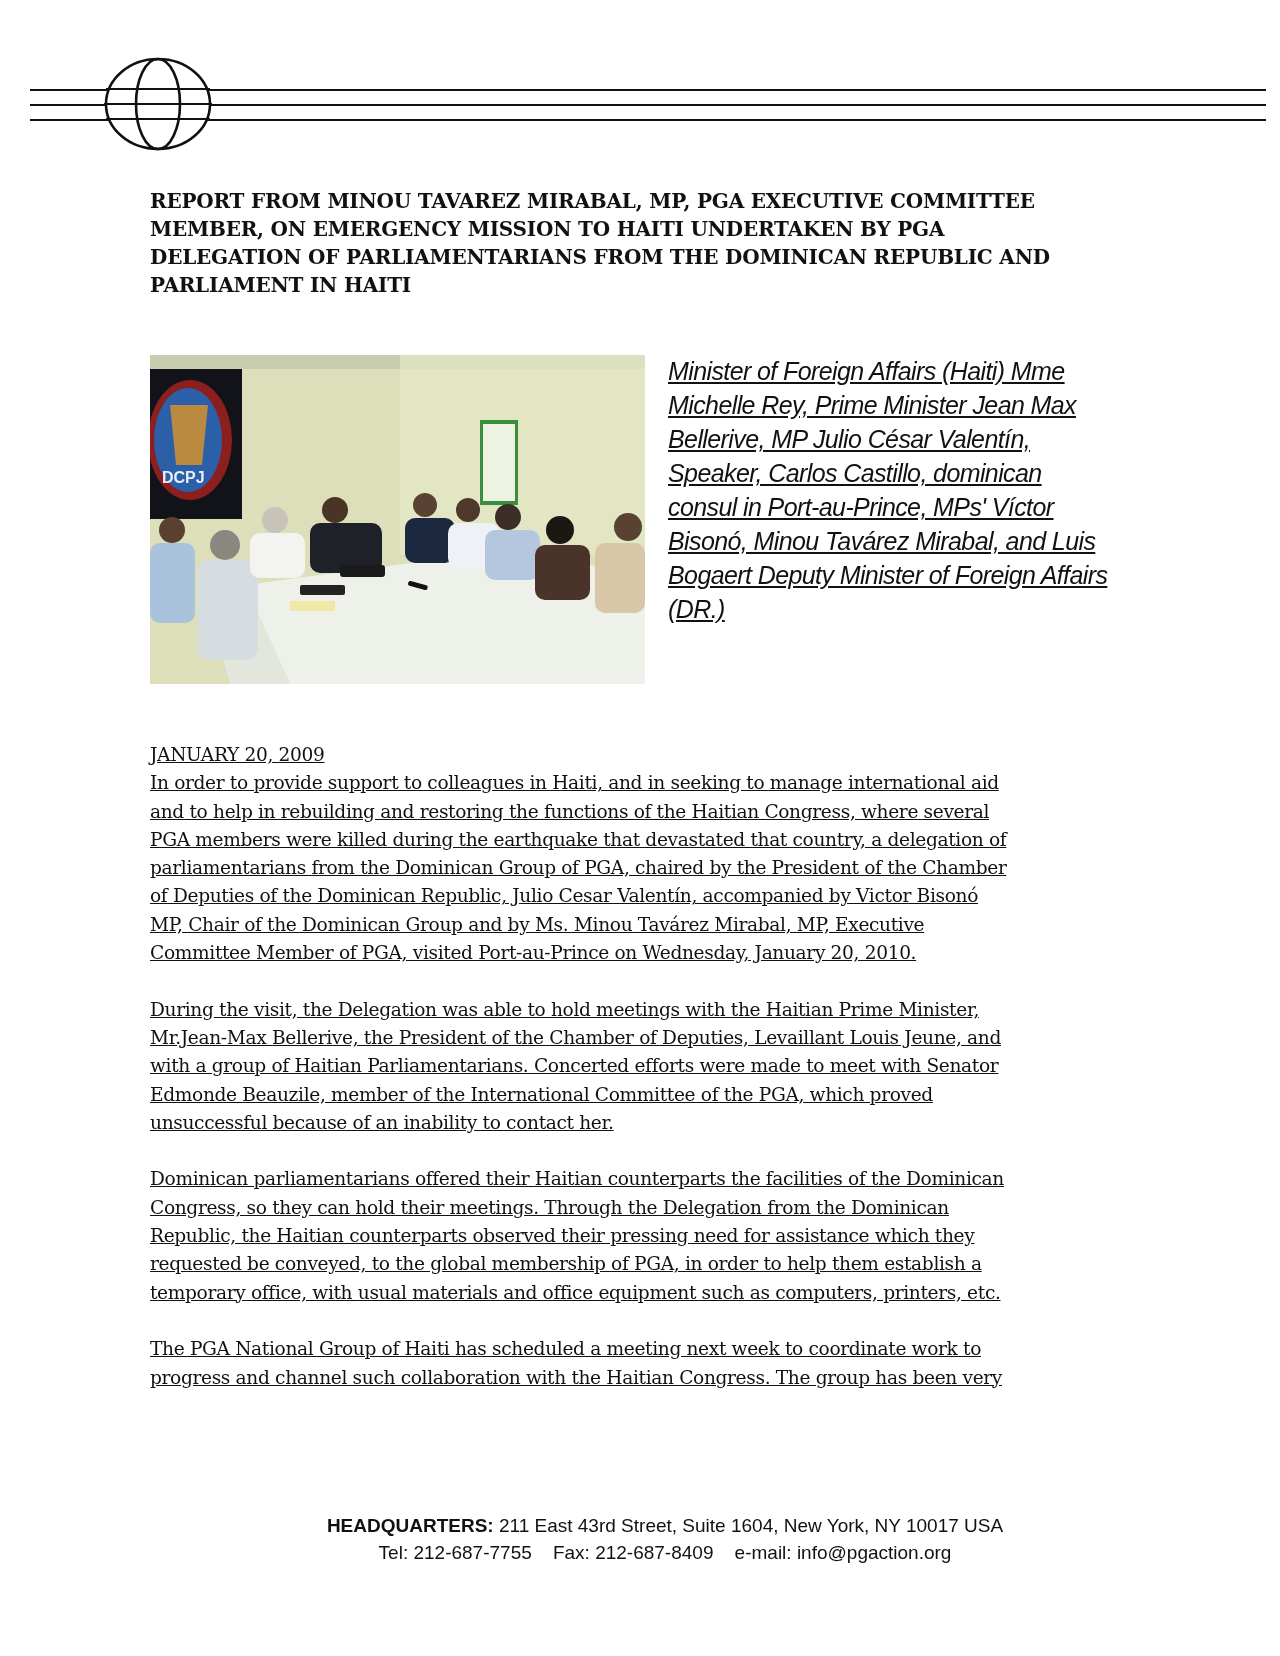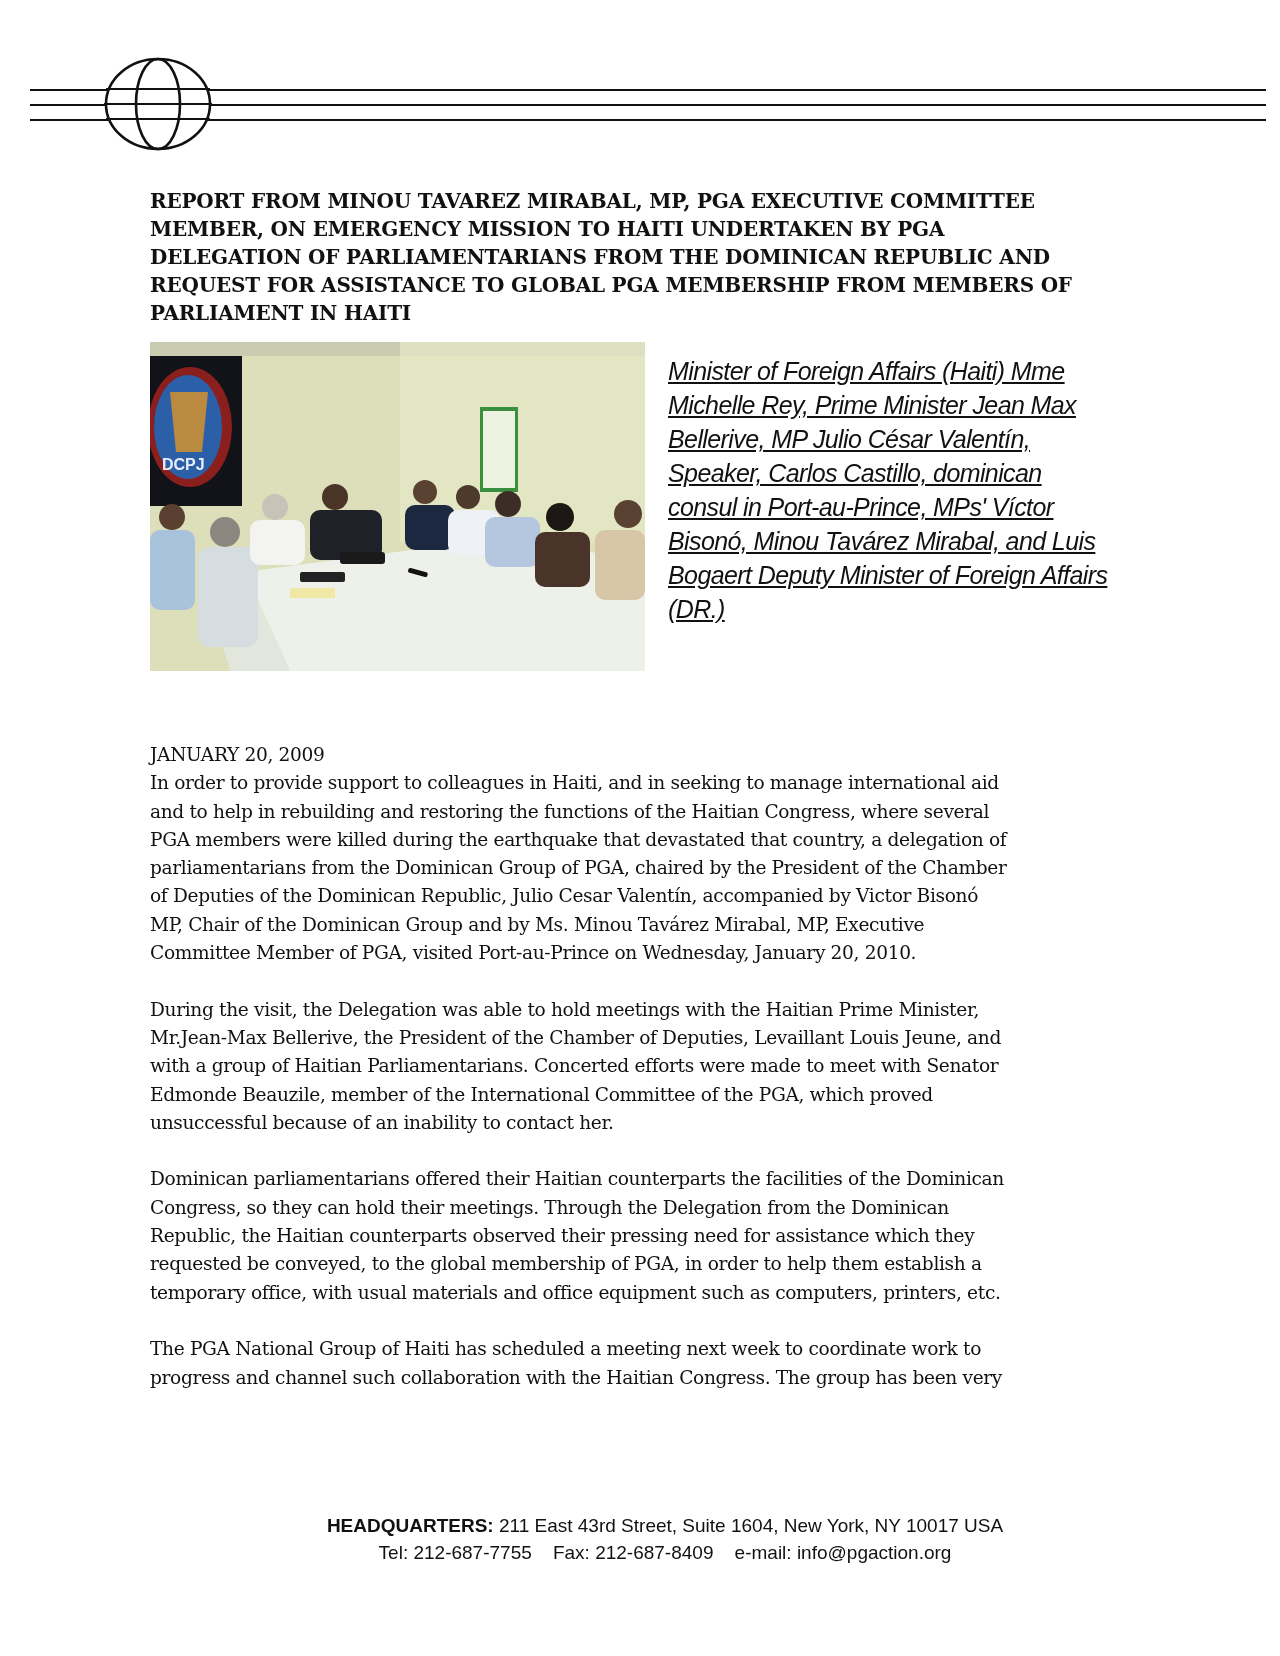--- a/index.html
+++ b/index.html
@@ -5,32 +5,32 @@
   html, body { margin: 0; padding: 0; background: #ffffff; }
   body { width: 1280px; height: 1656px; position: relative; overflow: hidden; color: #111; }
   .header-rule { position: absolute; left: 30px; width: 1236px; height: 2px; background: #111; }
   .logo { position: absolute; left: 103px; top: 57px; width: 110px; height: 94px; }
   .title {
     position: absolute; left: 150px; top: 187px; width: 950px;
     font-family: "DejaVu Serif", "Liberation Serif", serif; font-weight: bold;
     font-size: 20px; line-height: 28px; letter-spacing: -0.2px; margin: 0;
   }
   .photo {
-    position: absolute; left: 150px; top: 342px; width: 495px; height: 329px;
+    position: absolute; left: 150px; top: 355px; width: 495px; height: 329px;
     overflow: hidden; background: #c2410c;
   }
   .caption {
     position: absolute; left: 668px; top: 354px; width: 470px;
     font-family: "Liberation Sans", sans-serif; font-style: italic;
     font-size: 25px; line-height: 34px; letter-spacing: -0.6px; margin: 0; text-decoration: underline;
   }
   .body-text {
     position: absolute; left: 150px; top: 741px; width: 975px;
     font-family: "DejaVu Serif", "Liberation Serif", serif;
-    font-size: 18.6px; line-height: 28.3px; letter-spacing: -0.35px;
+    font-size: 18.6px; line-height: 28.3px; letter-spacing: -0.35px; text-decoration: underline;
   }
   .body-text p { margin: 0 0 28.3px 0; }
   .body-text .date { margin: 0; }
   .footer {
     position: absolute; left: 0; top: 1512px; width: 1280px; text-align: center;
     font-family: Liberation Sans, sans-serif; font-size: 19px; line-height: 27px; padding-left: 25px;
   }
   .footer b { font-weight: bold; }
 </style>
 </head>
@@ -46,21 +46,20 @@
     <line x1="3" y1="32" x2="107" y2="32" stroke="#111" stroke-width="2"></line>
     <line x1="1" y1="47" x2="109" y2="47" stroke="#111" stroke-width="2"></line>
     <line x1="3" y1="62" x2="107" y2="62" stroke="#111" stroke-width="2"></line>
   </svg>
 </div>
 
 <h1 class="title">
   <div>REPORT FROM MINOU TAVAREZ MIRABAL, MP, PGA EXECUTIVE COMMITTEE</div>
   <div>MEMBER, ON EMERGENCY MISSION TO HAITI UNDERTAKEN BY PGA</div>
   <div>DELEGATION OF PARLIAMENTARIANS FROM THE DOMINICAN REPUBLIC AND</div>
-  <div>REQUEST FOR ASSISTANCE TO GLOBAL PGA MEMBERSHIP FROM MEMBERS OF</div>
   <div>PARLIAMENT IN HAITI</div>
 </h1>
 
 <div class="photo" title="Meeting of delegation around a white table in a room with a DCPJ emblem banner on the wall">
   <svg width="495" height="329" viewBox="0 0 495 329">
 
     <rect x="0" y="0" width="495" height="329" fill="#dcdfb9"></rect>
     <rect x="0" y="0" width="495" height="14" fill="#c9ccb0"></rect>
     <rect x="250" y="0" width="245" height="200" fill="#e6e8c8" opacity="0.7"></rect>
 

